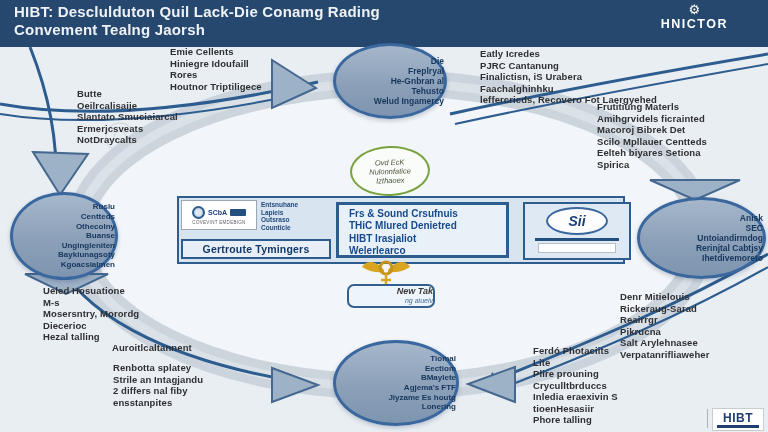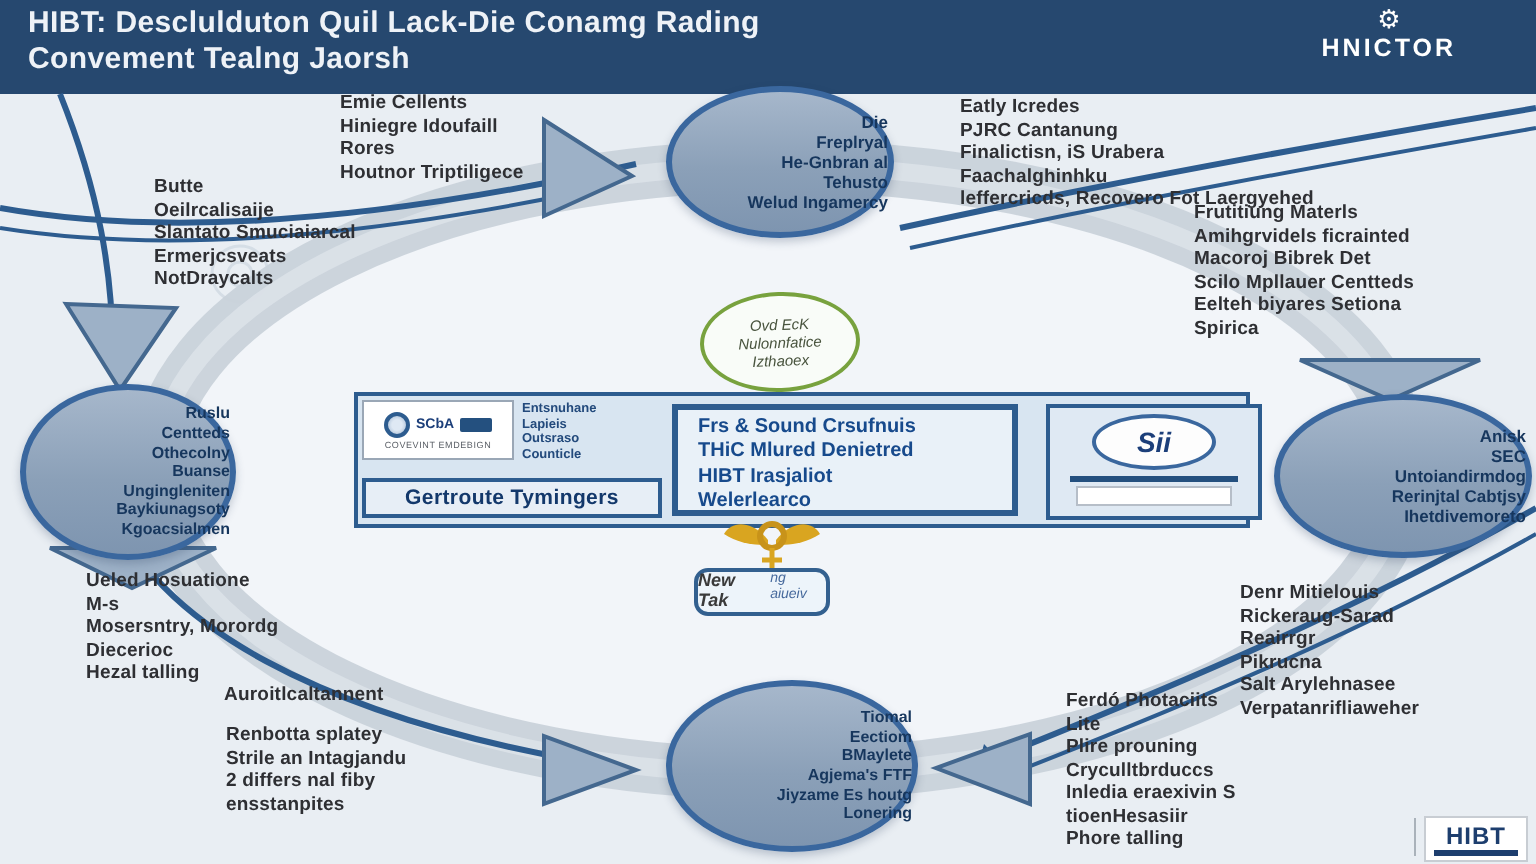--- a/index.html
+++ b/index.html
@@ -56,23 +56,23 @@
            font-style:italic;font-weight:bold;font-size:14px;color:#1c3f7a;}
   .siibar{width:84px;height:3px;background:#24507f;margin-top:3px;}
   .siistrip{width:76px;height:8px;background:#fff;border:1px solid #b6bec8;margin-top:2px;}
 
   .greennote{position:absolute;left:350px;top:146px;width:76px;height:46px;z-index:6;
              border:2px solid #78a23e;border-radius:50%;background:rgba(250,252,247,.92);
              display:flex;flex-direction:column;justify-content:center;text-align:center;
              font-style:italic;font-size:7.5px;color:#49543e;line-height:1.2;transform:rotate(-2deg);}
 
   .goldicon{position:absolute;left:360px;top:258px;z-index:6;}
-  .newtak{position:absolute;left:347px;top:284px;width:68px;height:24px;z-index:6;
+  .newtak{position:absolute;left:347px;top:284px;width:88px;height:24px;z-index:6;
           border:2px solid #33608f;border-radius:7px;background:#edf4fa;box-sizing:border-box;
-          display:flex;align-items:flex-start;justify-content:center;line-height:1.1;}
+          display:flex;flex-direction:column;align-items:flex-end;justify-content:center;line-height:1.1;}
   .newtak .l1{font-weight:bold;font-style:italic;font-size:9px;color:#3a3a3a;}
   .newtak .l2{font-style:italic;font-size:7px;color:#46699c;}
 
   .hibtlogo{position:absolute;left:712px;top:408px;width:50px;height:21px;background:#fff;
             border:1px solid #c8cdd3;z-index:6;display:flex;flex-direction:column;align-items:center;
             justify-content:center;}
   .hibtlogo .t{font-weight:800;font-size:12px;color:#1d3e6e;letter-spacing:.5px;line-height:12px;}
   .hibtlogo .u{width:42px;height:3px;background:#1d3e6e;margin-top:1px;}
   .hibtdiv{position:absolute;left:707px;top:409px;width:1px;height:19px;background:#aab2ba;z-index:6;}
 </style>

